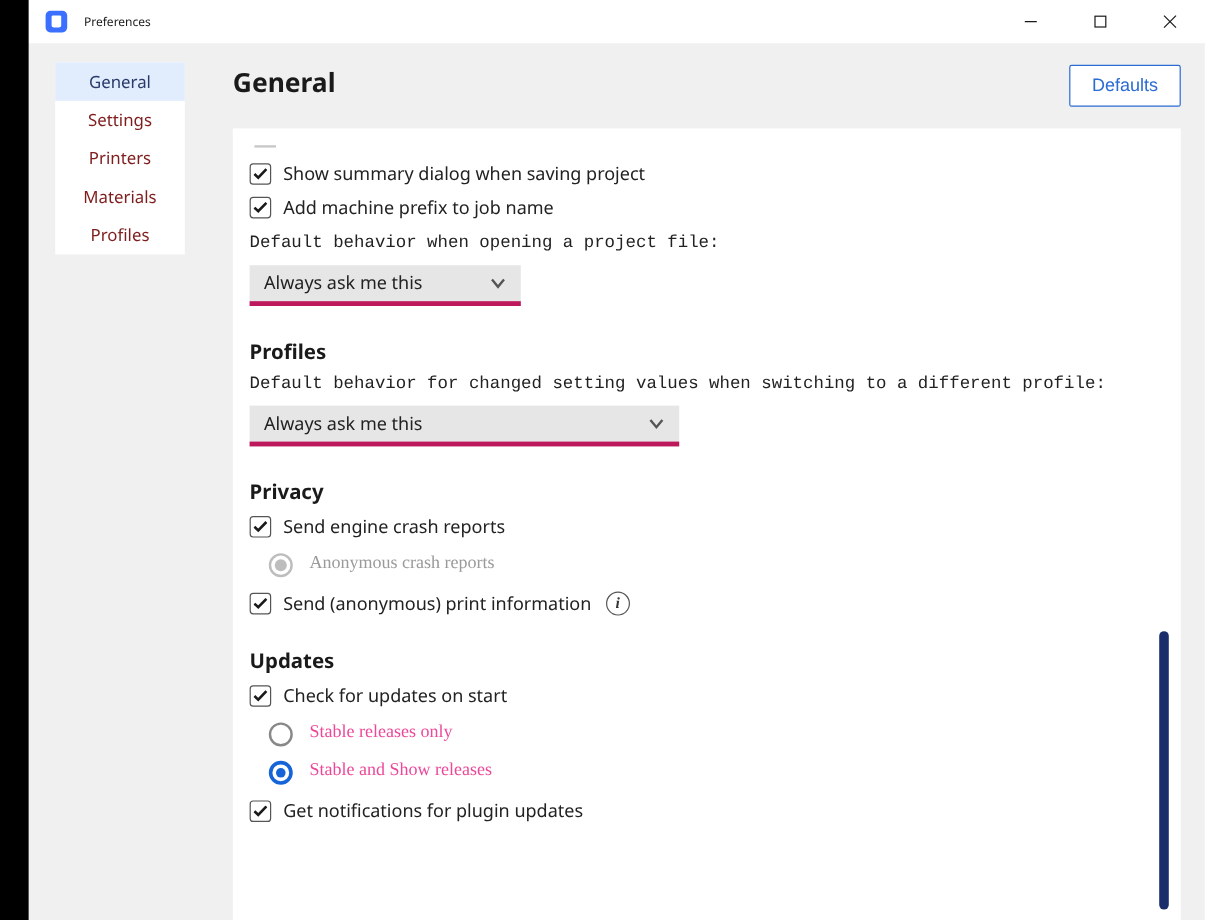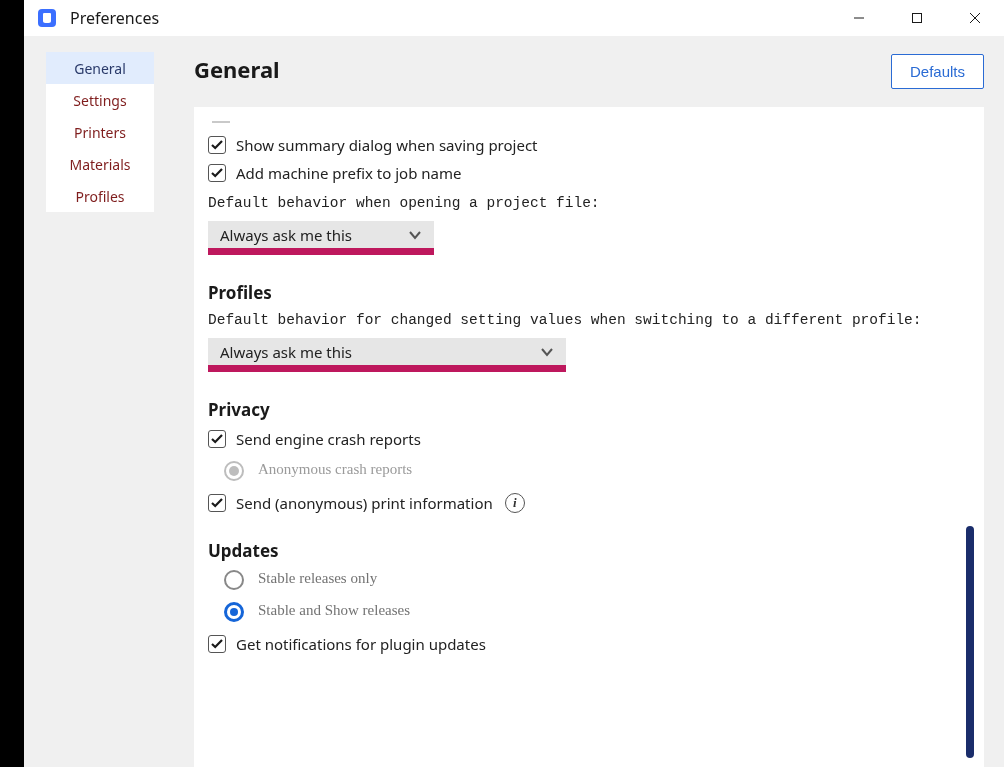--- a/index.html
+++ b/index.html
@@ -30,21 +30,21 @@
   .titlebar .app-icon {
     width: 18px; height: 18px;
     margin-left: 14px;
     background: #3b6fff;
     border-radius: 4px;
     display: flex; align-items: center; justify-content: center;
   }
   .titlebar .app-icon svg { width: 12px; height: 12px; }
   .titlebar .title {
     margin-left: 14px;
-    font-size: 16px;
+    font-size: 10px;
     color: #1a1a1a;
   }
   .win-controls {
     margin-left: auto;
     display: flex;
     height: 36px;
   }
   .win-btn {
     width: 58px; height: 36px;
     display: flex; align-items: center; justify-content: center;
@@ -137,21 +137,21 @@
   .helper-text {
     font-size: 14.5px; color: #222;
     margin-bottom: 10px;
     font-family: Liberation Mono, monospace;
   }
   .dropdown {
     display: flex; align-items: center; justify-content: space-between;
     background: #e6e6e6;
     height: 34px;
     padding: 0 12px;
-    border-bottom: 7px solid #be185d;
+    border-bottom: 4px solid #be185d;
     cursor: pointer;
   }
   .dropdown .dd-label { font-size: 15px; color: #222; }
   .dropdown svg { width: 14px; height: 10px; stroke: #555; stroke-width: 2; fill: none; }
   .dd-sm { width: 226px; }
   .dd-lg { width: 358px; }
   .section-title {
     font-size: 17px; font-weight: 700;
     color: #1a1a1a;
     margin-top: 26px; margin-bottom: 8px;
@@ -176,21 +176,21 @@
   .radio.disabled.filled { border-color: #bdbdbd; }
   .radio.disabled.filled::after {
     content: ""; width: 10px; height: 10px; border-radius: 50%;
     background: #bdbdbd;
   }
   .radio.selected { border-color: #1565d8; border-width: 3px; }
   .radio.selected::after {
     content: ""; width: 8px; height: 8px; border-radius: 50%;
     background: #1565d8;
   }
-  .radio-label { font-size: 15px; color: #737373; }
+  .radio-label { font-size: 15px; color: #ec4899; }
   .radio-label.disabled { color: #9a9a9a; }
   .info-icon {
     width: 20px; height: 20px;
     border: 1.5px solid #555;
     border-radius: 50%;
     display: flex; align-items: center; justify-content: center;
     font-family: "Times New Roman", serif;
     font-style: italic;
     font-weight: 700;
     font-size: 13px;
@@ -320,20 +320,28 @@
             <svg viewBox="0 0 12 10">
                 <polyline points="1,5 4.2,8 11,1"></polyline>
               </svg>
           </div>
           <div class="check-label">Send (anonymous) print information</div>
           <div class="info-icon">i</div>
         </div>
 
         <div class="section-title">Updates</div>
 
+        <div class="check-row">
+          <div class="checkbox">
+            <svg viewBox="0 0 12 10">
+                <polyline points="1,5 4.2,8 11,1"></polyline>
+              </svg>
+          </div>
+          <div class="check-label">Check for updates on start</div>
+        </div>
 
         <div class="radio-row">
           <div class="radio"></div>
           <div class="radio-label">Stable releases only</div>
         </div>
         <div class="radio-row">
           <div class="radio selected"></div>
           <div class="radio-label">Stable and Show releases</div>
         </div>
 

